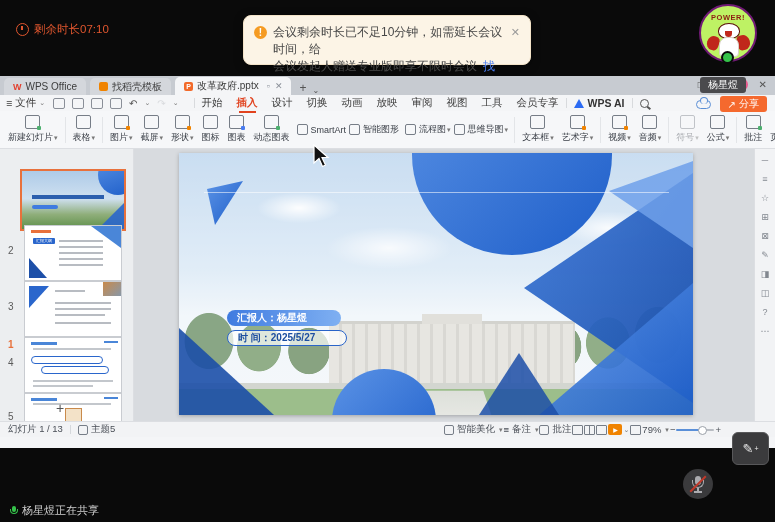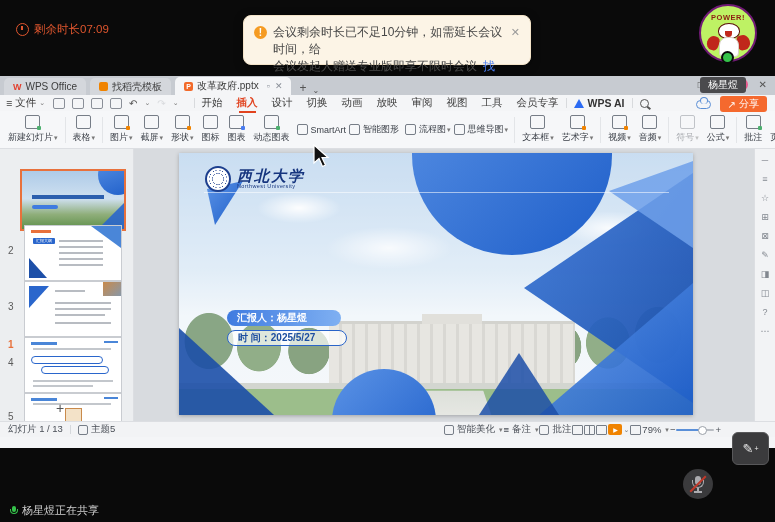--- a/index.html
+++ b/index.html
@@ -177,21 +177,21 @@
   .gmic::after{content:"";position:absolute;left:0;top:3px;width:6px;height:4px;border:1px solid #35c24a;border-top:none;border-radius:0 0 4px 4px;}
   .cursor{position:absolute;left:312px;top:144px;z-index:9;}
 </style>
 </head>
 <body>
 
 <div id="root">
 
   <div class="timer">
     <span class="clock-ic"></span>
-    <span>剩余时长07:09</span>
+    <span>剩余时长07:10</span>
   </div>
 
   <div class="banner">
     <span class="warn-ic">!</span>
     <div class="banner-lines">
       <span>会议剩余时长已不足10分钟，如需延长会议时间，给</span><br>
       <span>会议发起人赠送专业版即享不限时会议</span><span class="banner-link">找稻壳模板</span>
     </div>
     <span class="banner-close">✕</span>
   </div>
@@ -469,27 +469,20 @@
             <circle cx="333" cy="2" r="100" fill="url(#gb1)"></circle>
             <polygon points="514,20 514,250 345,135" fill="url(#gb2)" opacity="0.95"></polygon>
             <polygon points="514,130 514,262 360,262" fill="url(#gb1)" opacity="0.92"></polygon>
             <polygon points="430,38 514,8 514,95" fill="#6ea0ea" opacity="0.85"></polygon>
             <polygon points="28,36 64,28 36,72" fill="url(#gb1)"></polygon>
             <polygon points="0,175 95,262 0,262" fill="#1c4fa8" opacity="0.9"></polygon>
             <polygon points="300,262 380,262 340,200" fill="#1c4fa8" opacity="0.85"></polygon>
             <circle cx="205" cy="268" r="52" fill="url(#gb1)"></circle>
           </svg>
           <div class="guide"></div>
-          <div class="logo">
-            <span class="seal"></span>
-            <span>
-              <div class="logo-cn">西北大学</div>
-              <div class="logo-en">Northwest University</div>
-            </span>
-          </div>
           <div class="pill1">汇报人：杨星煜</div>
           <div class="pill2">时  间：2025/5/27</div>
         </div>
       </div>
 
       <div class="rail">
         <span>─</span>
         <span>≡</span>
         <span>☆</span>
         <span>⊞</span>

